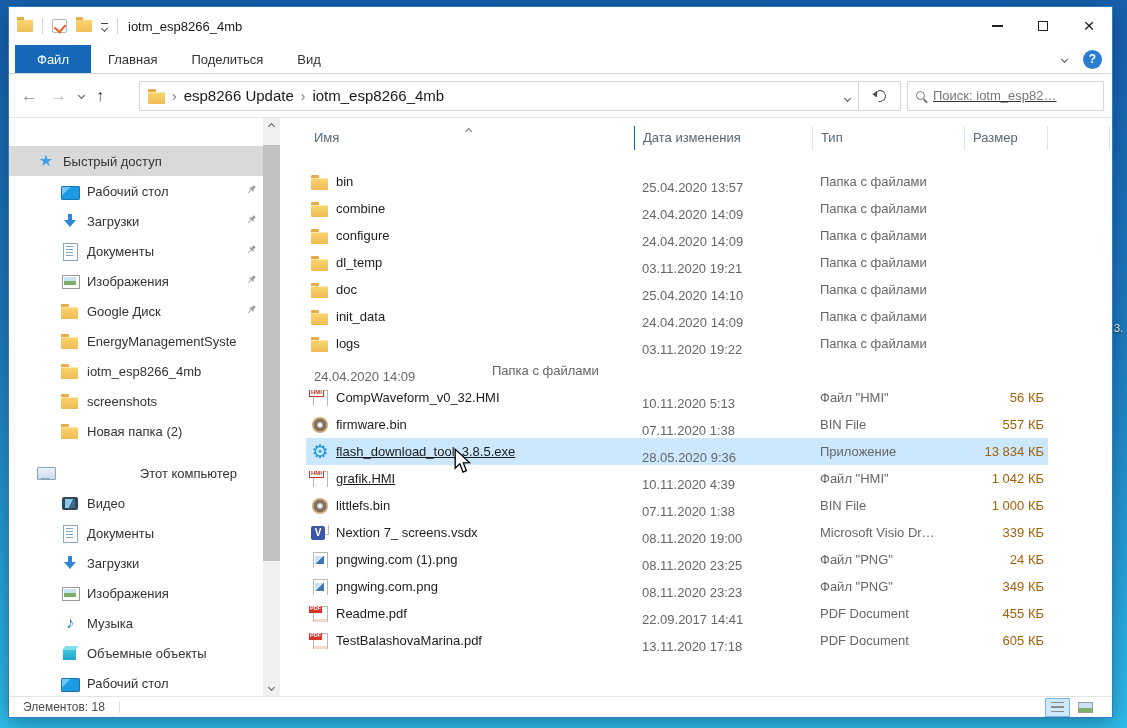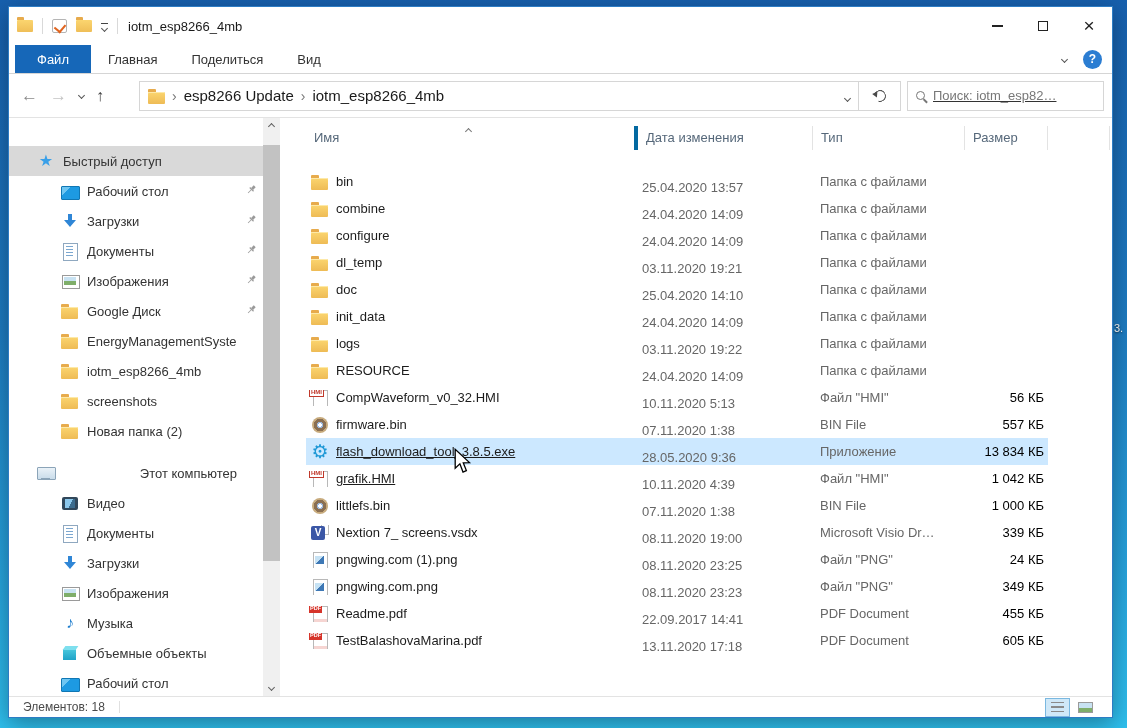--- a/index.html
+++ b/index.html
@@ -98,34 +98,34 @@
   .sb-scroll { position:absolute; top:0; right:11px; width:17px; height:100%; background:#f0f0f0; }
   .sb-arrow { position:absolute; left:0; width:17px; height:17px; display:flex; align-items:center; justify-content:center; }
   .sb-arrow .chev { width:5px; height:5px; border-color:#606060; }
   .sb-thumb { position:absolute; left:0; top:27px; width:17px; height:416px; background:#c2c2c2; }
 
   
   .pane { flex:1; position:relative; padding-left:15px; }
   .cols { display:flex; height:39px; align-items:center; position:relative; }
   .hcell { font-size:13px; color:#56687a; padding-left:8px; height:24px; line-height:24px; position:relative; }
   .hcell.c-name { width:328px; }
-  .hcell.c-date { width:178px; border-left:4px solid #0369a1; }
+  .hcell.c-date { width:178px; border-left:1px solid #0369a1; }
   .hcell.c-type { width:152px; border-left:1px solid #e3e3e3; }
   .hcell.c-size { width:84px;  border-left:1px solid #e3e3e3; border-right:1px solid #e3e3e3; }
   .hcell.c-pad  { width:62px;  border-right:1px solid #e3e3e3; }
   .sort-chev { position:absolute; left:160px; top:-8px; }
   .sort-chev .chev { width:5px; height:5px; border-color:#777; }
 
   .rows { margin-top:11px; }
   .frow { display:flex; height:27px; align-items:center; width:742px; font-size:13px; }
   .frow.row-selected { background:#cce8ff; }
   .cell.name { width:328px; display:flex; align-items:center; gap:7px; padding-left:5px; color:#1c1c1c; overflow:hidden; white-space:nowrap; }
   .cell.date { width:178px; color:#666; padding-left:8px;margin-top:12px; }
   .cell.type { width:152px; color:#666; padding-left:8px; white-space:nowrap; overflow:hidden; }
-  .cell.size { width:84px;  color:#000000; text-align:right; padding-right:4px; white-space:nowrap; }
+  .cell.size { width:84px;  color:#a16207; text-align:right; padding-right:4px; white-space:nowrap; }
   .frow.name-underline .fname { text-decoration:underline; }
 
   
   .icon-page::before { content:""; position:absolute; left:2px; top:0; width:13px; height:16px; background:#fff; border:1px solid #b8b8b8; }
   .icon-hmi::after { content:"HMI"; position:absolute; left:-2px; top:-2px; font-size:6px; font-weight:bold; line-height:7px; color:#c0392b; background:#fff; border:1px solid #c0392b; padding:0 1px; }
   .icon-bin::before { content:""; position:absolute; left:1px; top:0; width:16px; height:16px; border-radius:50%;
       background:radial-gradient(circle,#ffffff 0 14%,#9db6d8 15% 28%,#8a6f52 29% 55%,#c7aa7c 56% 74%,#7d94b8 75% 100%); }
   .icon-exe::before { content:"⚙"; color:#1e98d6; font-size:19px; line-height:16px; }
   .icon-visio::before { content:""; position:absolute; right:0; top:-1px; width:6px; height:9px; background:#fff; border:1px solid #b9b9b9; }
   .icon-visio::after { content:"V"; position:absolute; left:0; top:1px; width:14px; height:14px; background:#3b57a6; border-radius:2px; color:#fff; font-size:10px; font-weight:bold; text-align:center; line-height:14px; }
@@ -533,24 +533,20 @@
           <div class="frow">
             <span class="cell name">
               <span class="icon icon-folder"></span>
               <span class="fname">logs</span>
             </span>
             <span class="cell date">03.11.2020 19:22</span>
             <span class="cell type">Папка с файлами</span>
             <span class="cell size"></span>
           </div>
           <div class="frow">
-            <span class="cell name">
-              <span class="icon icon-folder"></span>
-              <span class="fname">RESOURCE</span>
-            </span>
             <span class="cell date">24.04.2020 14:09</span>
             <span class="cell type">Папка с файлами</span>
             <span class="cell size"></span>
           </div>
           <div class="frow">
             <span class="cell name">
               <span class="icon icon-page icon-hmi"></span>
               <span class="fname">CompWaveform_v0_32.HMI</span>
             </span>
             <span class="cell date">10.11.2020 5:13</span>

